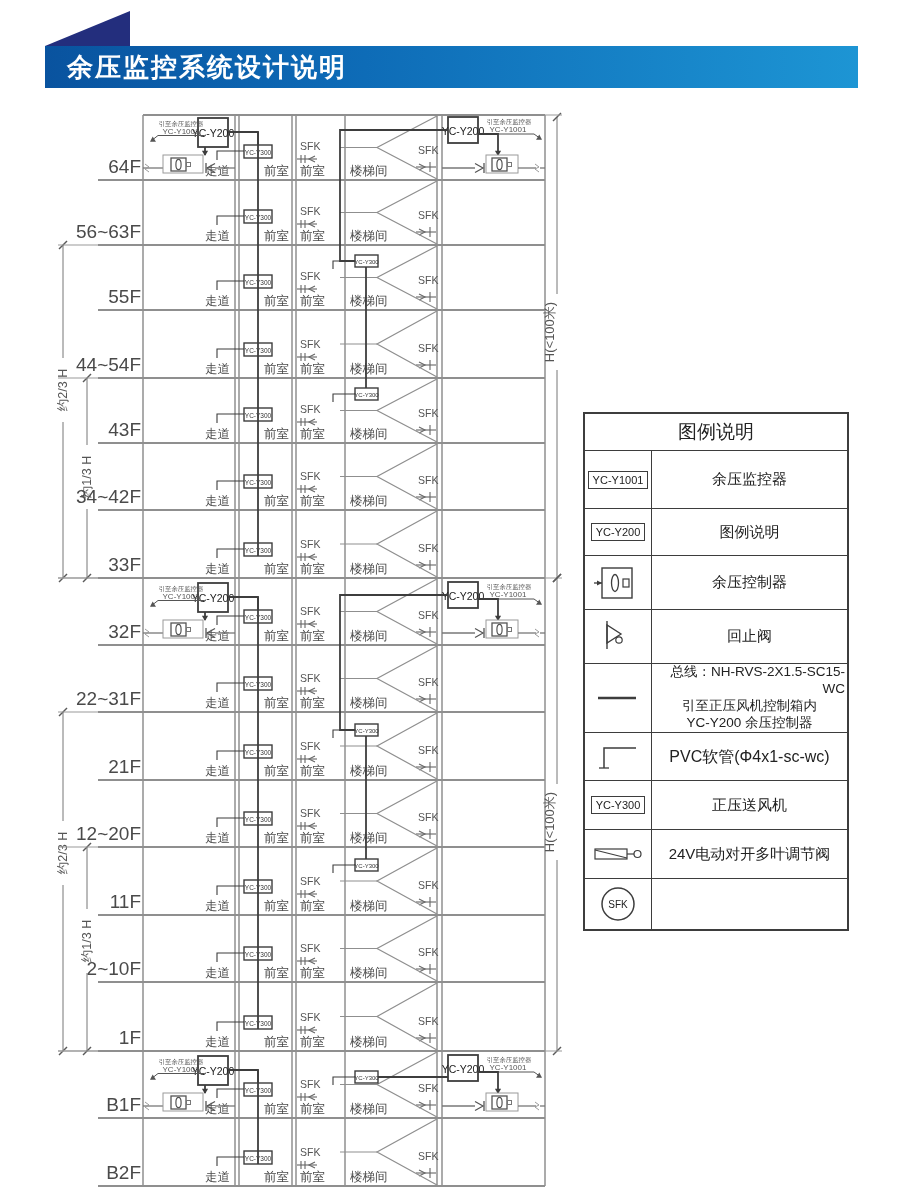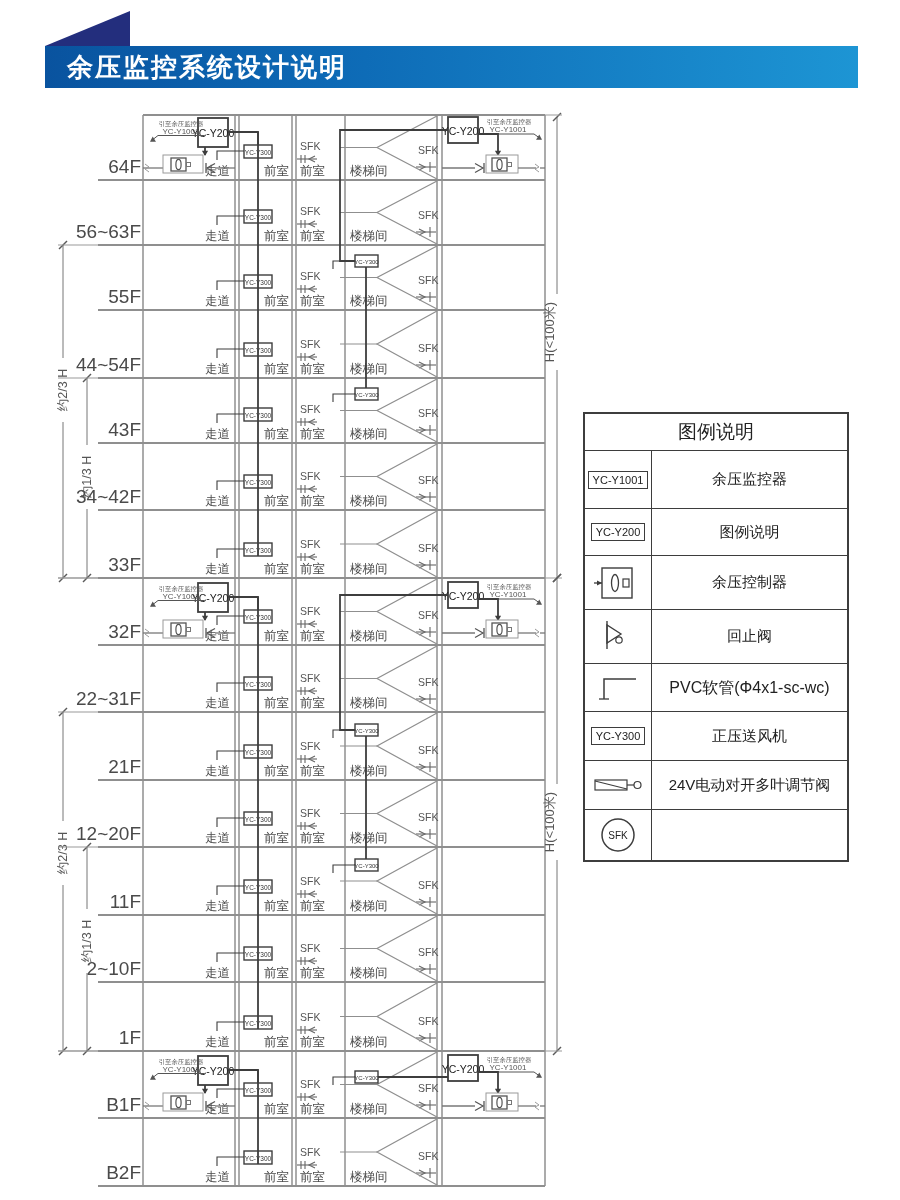--- a/index.html
+++ b/index.html
@@ -585,20 +585,32 @@
       <div class="lg-sym">
         <svg width="56" height="42" viewBox="0 0 56 42">
           <line x1="17" y1="5" x2="17" y2="33" stroke="#3d3d3d" stroke-width="1.4"></line>
           <polygon points="17,9 17,27 31,18" fill="none" stroke="#3d3d3d" stroke-width="1.3"></polygon>
           <circle cx="29" cy="24" r="3.2" fill="none" stroke="#3d3d3d" stroke-width="1.2"></circle>
         </svg>
       </div>
       <div class="lg-desc">回止阀</div>
     </div>
 
+    <div class="lg-row" style="height:68px">
+      <div class="lg-sym">
+        <svg width="56" height="42" viewBox="0 0 56 42">
+          <line x1="8" y1="21" x2="46" y2="21" stroke="#3d3d3d" stroke-width="2.6"></line>
+        </svg>
+      </div>
+      <div class="lg-desc small">
+        <div>总线：NH-RVS-2X1.5-SC15-WC</div>
+        <div>引至正压风机控制箱内</div>
+        <div>YC-Y200 余压控制器</div>
+      </div>
+    </div>
 
     <div class="lg-row" style="height:47px">
       <div class="lg-sym">
         <svg width="56" height="42" viewBox="0 0 56 42">
           <polyline points="14,32 14,12 46,12" fill="none" stroke="#3d3d3d" stroke-width="1.5"></polyline>
           <line x1="9" y1="32" x2="19" y2="32" stroke="#3d3d3d" stroke-width="1.3"></line>
         </svg>
       </div>
       <div class="lg-desc big">PVC软管(Φ4x1-sc-wc)</div>
     </div>

